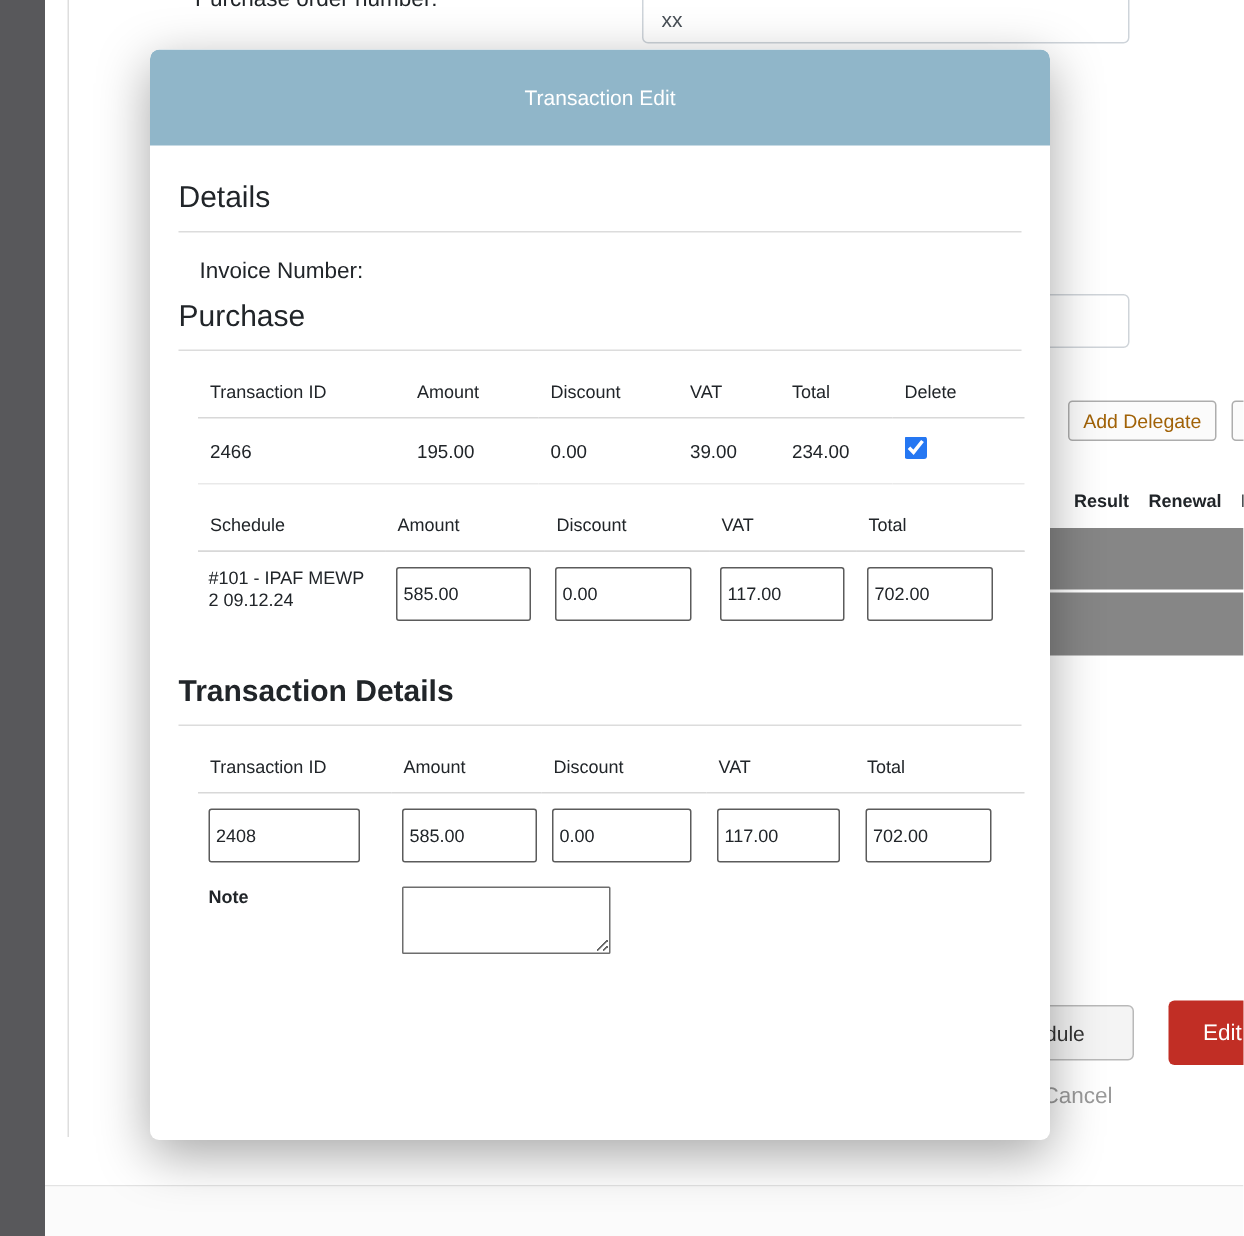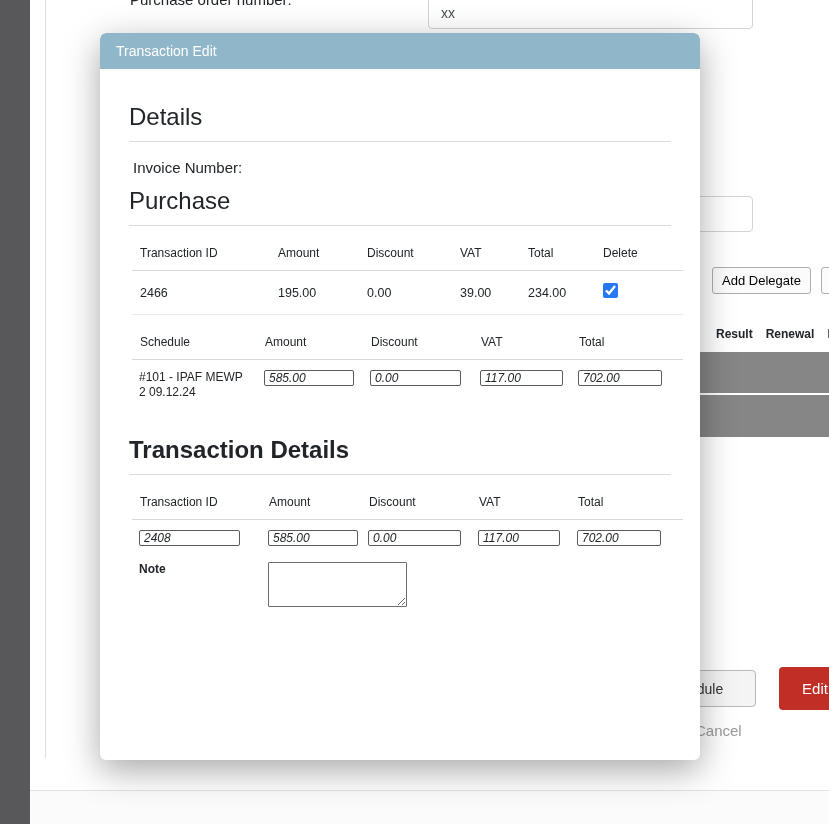--- a/index.html
+++ b/index.html
@@ -14,21 +14,21 @@
   .card-border{position:absolute;left:45px;top:0;width:1px;height:758px;background:#dedede;}
   .po-label{position:absolute;left:130px;top:-9px;font-size:15px;color:#212529;white-space:nowrap;}
   .po-input{
     position:absolute;left:428px;top:-4px;width:325px;height:33px;box-sizing:border-box;
     border:1px solid #ced4da;border-radius:4px;padding:4px 12px;font-size:14px;color:#495057;
     font-family:"Liberation Sans",sans-serif;
   }
   .hidden-input{position:absolute;left:660px;top:196px;width:93px;height:36px;box-sizing:border-box;border:1px solid #cfd4d9;border-radius:4px;background:#fff;}
   .btn-light{
     box-sizing:border-box;background:#fbfbfb;border:1px solid #adadad;border-radius:3px;
-    font-size:13px;color:#000000;font-family:"Liberation Sans",sans-serif;cursor:pointer;
+    font-size:13px;color:#a16207;font-family:"Liberation Sans",sans-serif;cursor:pointer;
   }
   .add-delegate{position:absolute;left:712px;top:267px;width:99px;height:27px;}
   .partial-btn{position:absolute;left:821px;top:267px;width:30px;height:27px;}
   .bg-headers{position:absolute;left:716px;top:327px;display:flex;gap:13px;font-size:12px;font-weight:bold;color:#212529;white-space:nowrap;}
   .gray-row{position:absolute;left:690px;width:139px;background:#868686;}
   .gray-row.r1{top:352px;height:41px;}
   .gray-row.r2{top:395px;height:42px;}
   .schedule-btn{
     position:absolute;left:632px;top:670px;width:124px;height:37px;box-sizing:border-box;
     background:#f4f4f4;border:1px solid #b9b9b9;border-radius:4px;font-size:14px;color:#333;
@@ -42,39 +42,39 @@
   .cancel-link{position:absolute;left:695px;top:722px;font-size:15px;color:#9a9a9a;cursor:pointer;}
   .bottom-divider{position:absolute;left:30px;top:790px;width:799px;height:1px;background:#e3e3e3;}
   .bottom-strip{position:absolute;left:30px;top:791px;width:799px;height:33px;background:#fbfbfb;}
 
   
   .modal{
     position:absolute;left:100px;top:33px;width:600px;height:727px;background:#fff;
     border-radius:6px;box-shadow:0 10px 35px rgba(0,0,0,.35);z-index:10;overflow:hidden;
   }
   .modal-header{
-    height:36px;background:var(--modal-header,#90b6c9);display:flex;align-items:center;
-    padding:0 16px;border-radius:6px 6px 0 0;
+    height:64px;background:var(--modal-header,#90b6c9);display:flex;align-items:center;
+    padding:0 16px;border-radius:6px 6px 0 0;justify-content:center;
   }
   .modal-title{color:#ffffff;font-size:14px;}
   .modal-body{padding:22px 17px 0;position:relative;}
-  h2.section{margin:12px;padding:0 0 10px;border-bottom:1px solid #dcdcdc;font-size:24px;font-weight:400;color:#212529;}
+  h2.section{margin:2px;padding:0 0 10px;border-bottom:1px solid #dcdcdc;font-size:20px;font-weight:400;color:#212529;}
   h2.mt1{margin-top:6px;}
   h2.mt2{margin-top:28px;}
   h2.mt3{margin-top:30px;font-weight:bold;}
   .details-lines{margin:14px 0 8px 16px;font-size:15px;line-height:23px;color:#212529;}
 
   table.tbl{margin:20px 0 0 15px;width:calc(100% - 15px);border-collapse:collapse;table-layout:fixed;}
   .tbl th{text-align:left;font-size:12px;font-weight:normal;color:#212529;padding:0 8px 10px;border-bottom:1px solid #d8d8d8;}
   .journals td{padding:14px 8px 13px;font-size:12.5px;border-bottom:1px solid #e9e9e9;}
   .journals td.chk{padding-top:12px;}
   .schedule td,.transaction td{padding:10px 7px 6px;font-size:12px;vertical-align:top;line-height:15px;}
   .tbl input[type="text"]{
-    box-sizing:border-box;height:16px;border:1px solid #5b5b5b;border-radius:2px;
-    font-size:12px;padding:2px 4px;font-family:"Liberation Sans",sans-serif;color:#212529;font-style:italic;
+    box-sizing:border-box;height:36px;border:1px solid #5b5b5b;border-radius:2px;
+    font-size:12px;padding:2px 4px;font-family:"Liberation Sans",sans-serif;color:#212529;
   }
   .w101{width:101px;} .w90{width:90px;} .w91{width:91px;} .w93{width:93px;}
   .w83{width:83px;} .w82{width:82px;} .w84{width:84px;}
   input[type="checkbox"]{width:15px;height:15px;accent-color:var(--checkbox-blue,#2577f2);margin:0;}
   .note-label{font-weight:bold;font-size:12px;}
   .note-area{
     box-sizing:border-box;width:139px;height:45px;border:1px solid #6d6d6d;border-radius:1px;
     font-size:12px;font-family:"Liberation Sans",sans-serif;resize:both;
   }
 </style>

